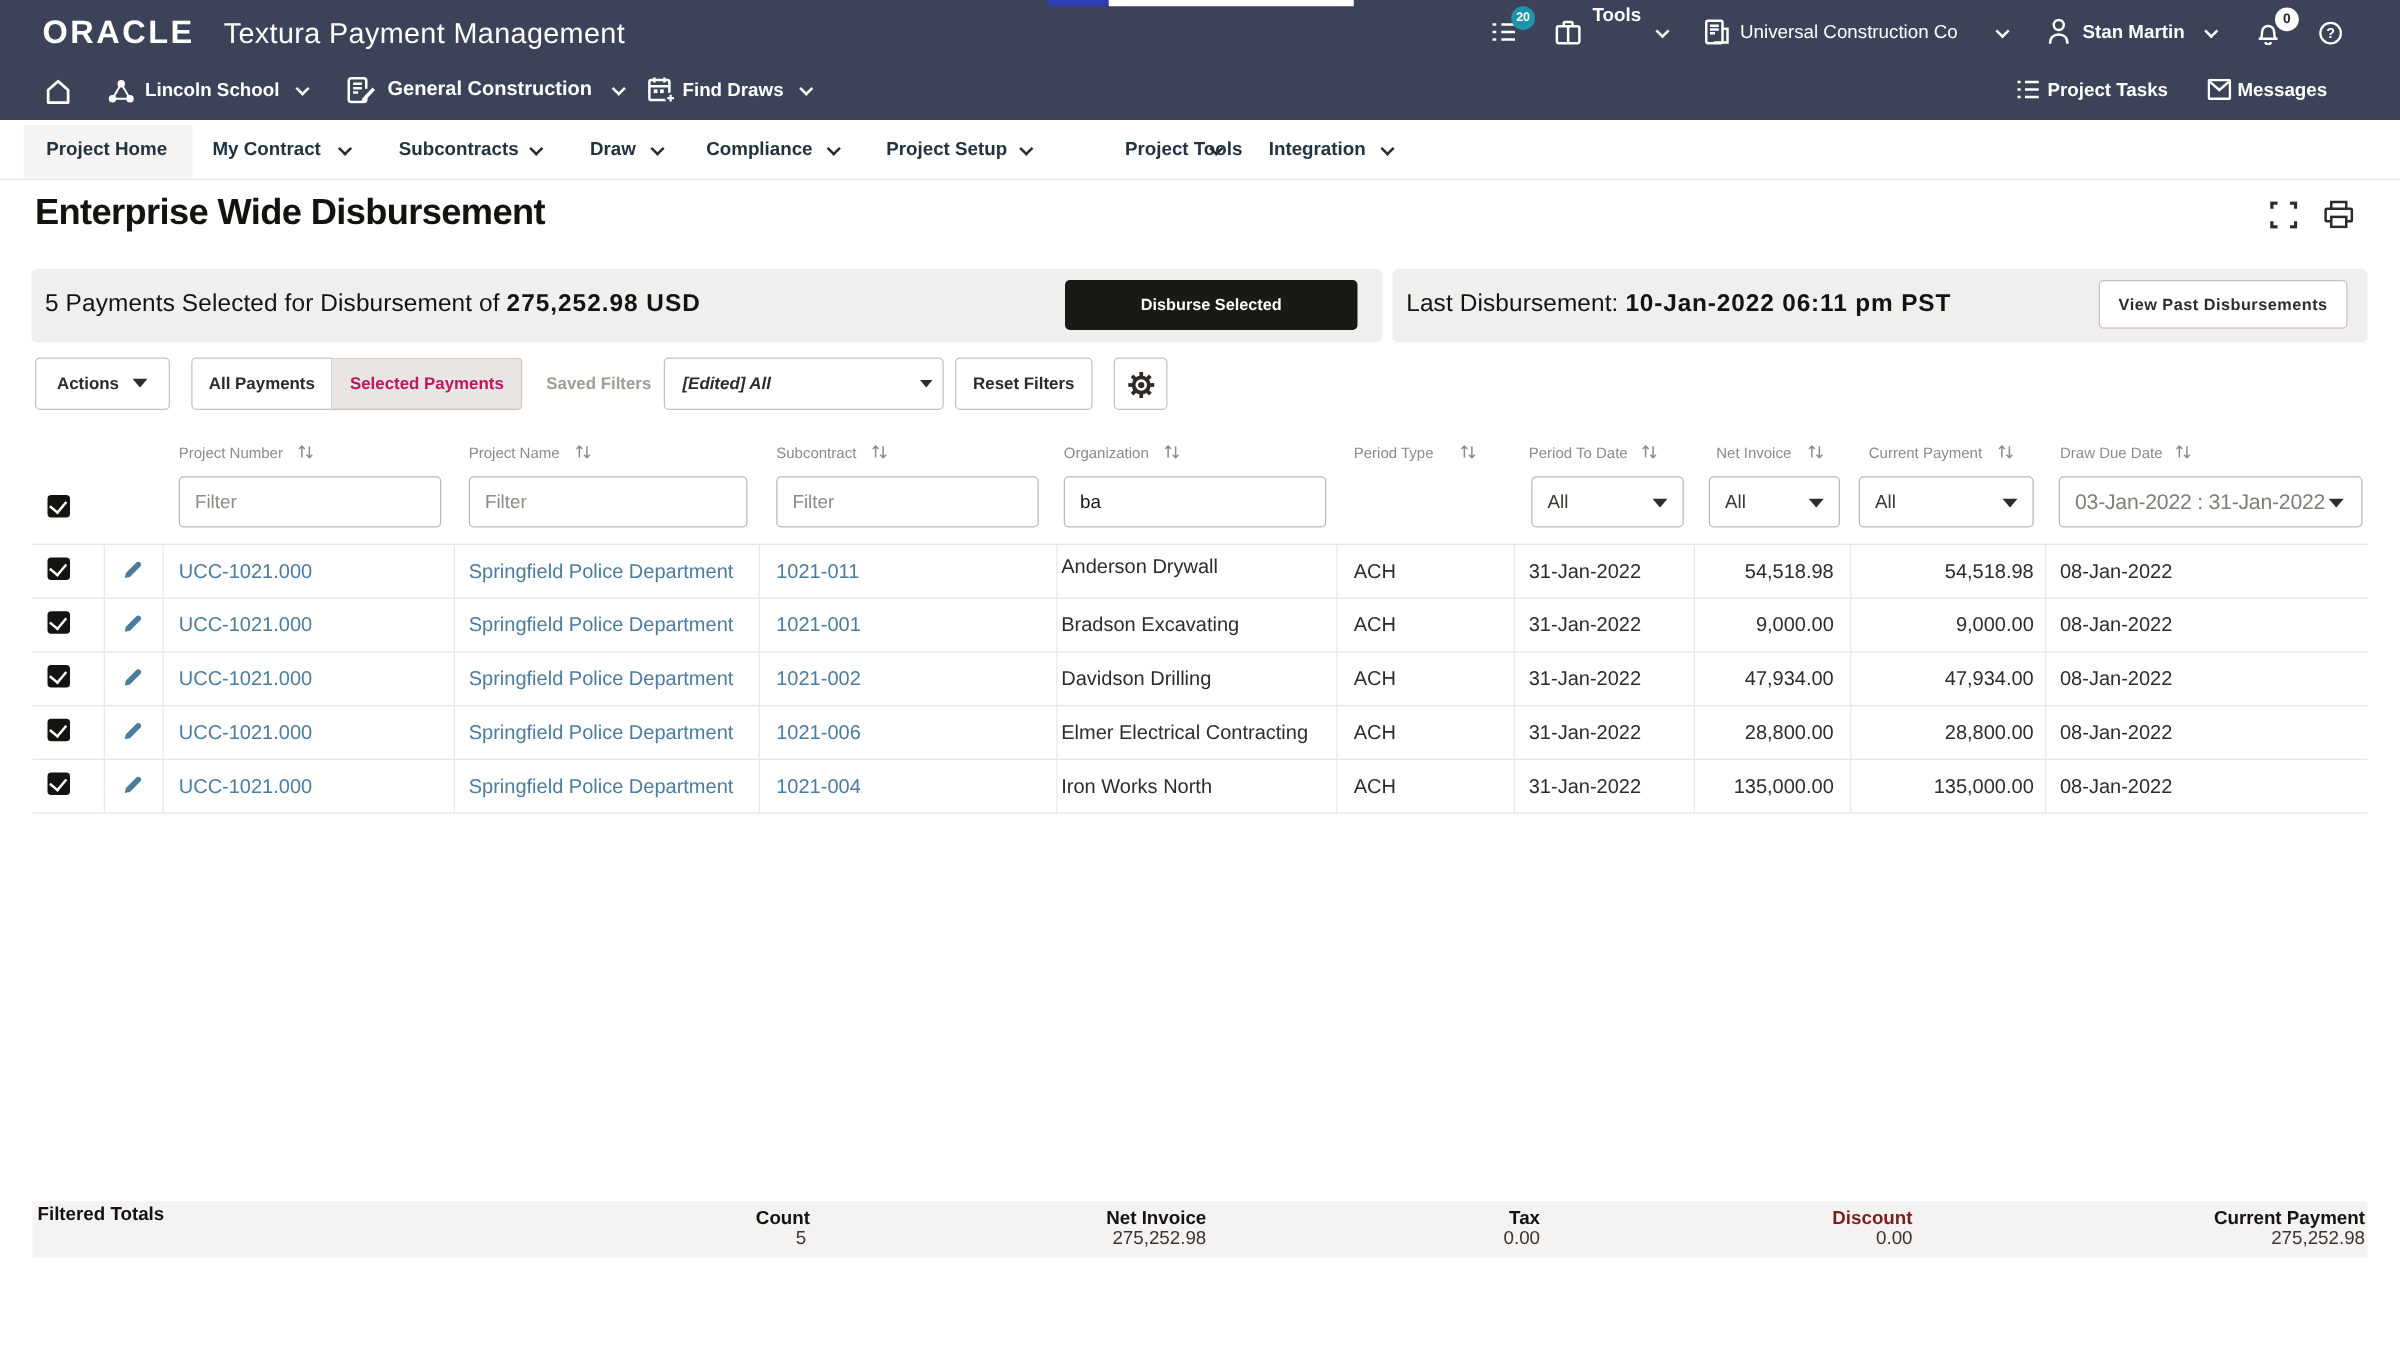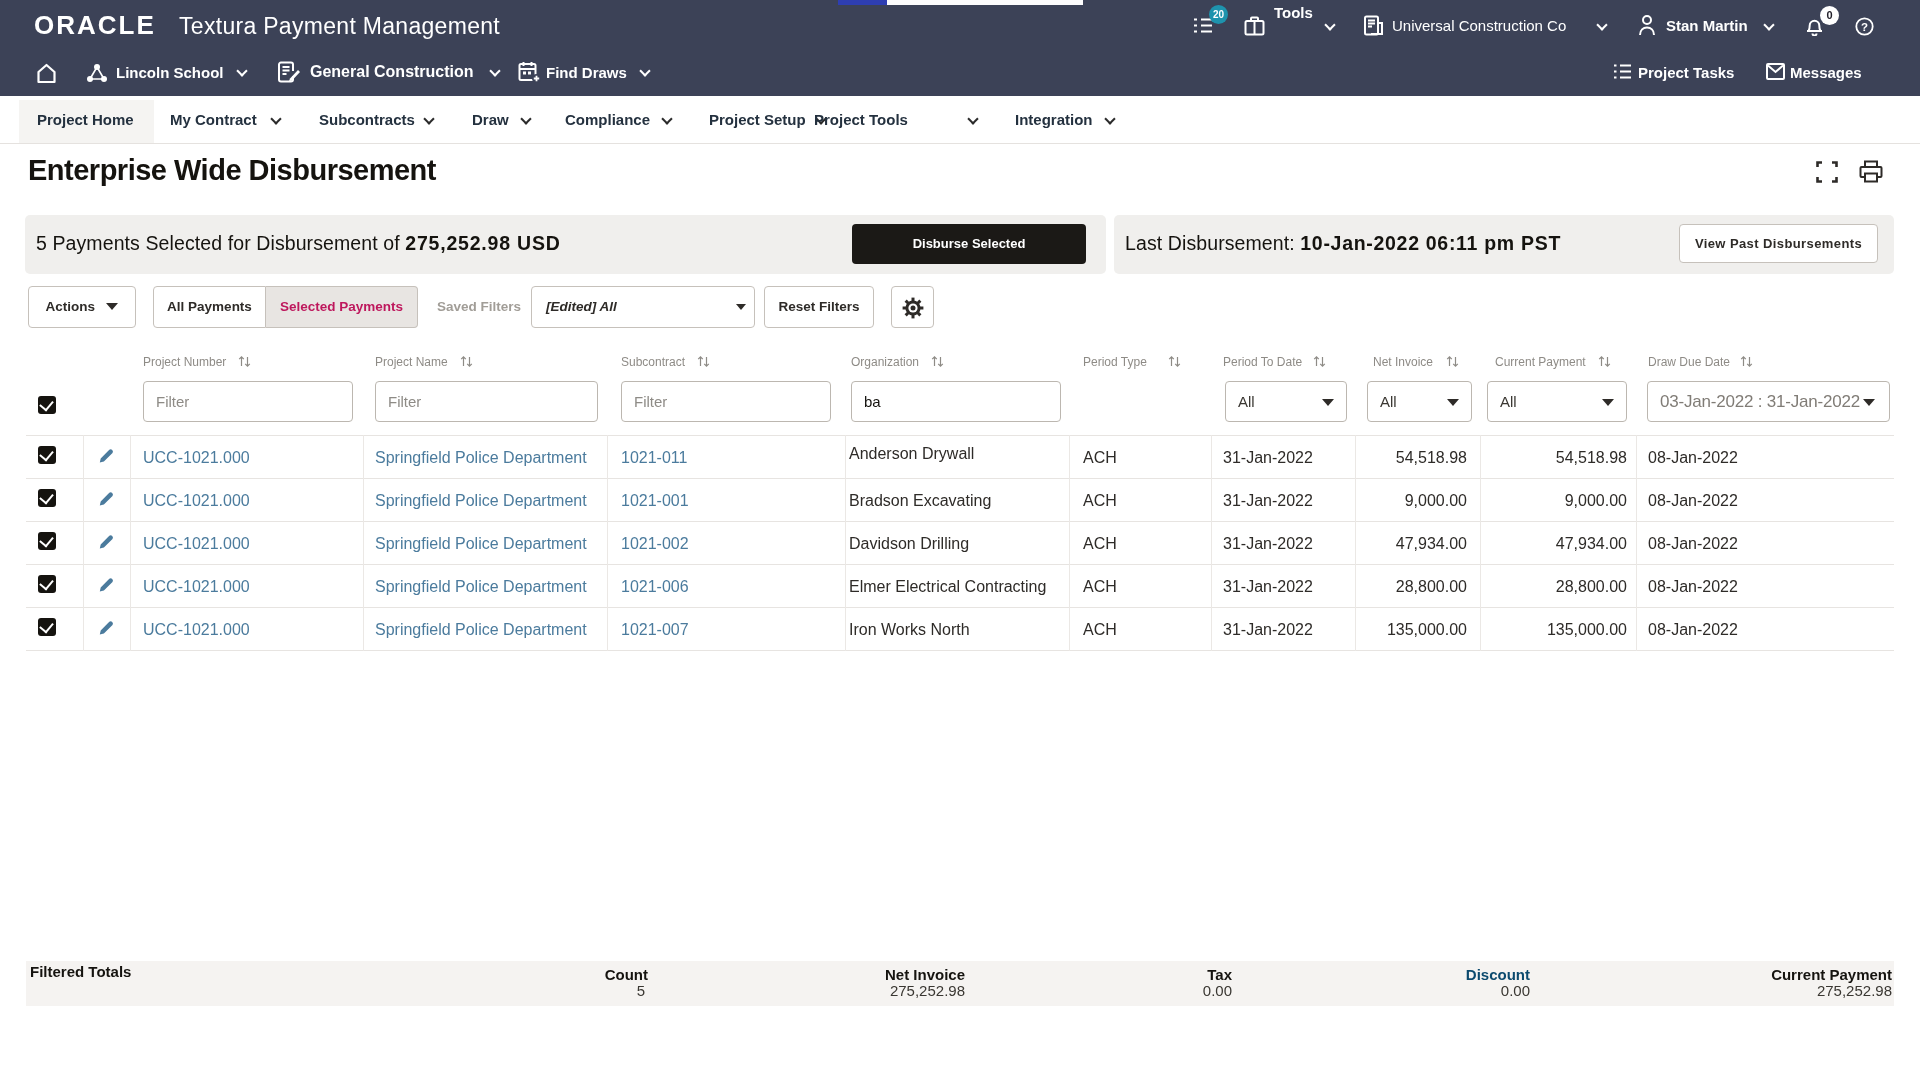--- a/index.html
+++ b/index.html
@@ -144,21 +144,21 @@
   <div class="tab" style="left:170px;">My Contract</div>
     <span class="chevd abs" style="left:272px; top:19px;"></span>
   <div class="tab" style="left:319px;">Subcontracts</div>
     <span class="chevd abs" style="left:425px; top:19px;"></span>
   <div class="tab" style="left:472px;">Draw</div>
     <span class="chevd abs" style="left:522px; top:19px;"></span>
   <div class="tab" style="left:565px;">Compliance</div>
     <span class="chevd abs" style="left:663px; top:19px;"></span>
   <div class="tab" style="left:709px;">Project Setup</div>
     <span class="chevd abs" style="left:817px; top:19px;"></span>
-  <div class="tab" style="left:814px;">Project Tools</div>
+  <div class="tab" style="left:900px;">Project Tools</div>
     <span class="chevd abs" style="left:969px; top:19px;"></span>
   <div class="tab" style="left:1015px;">Integration</div>
     <span class="chevd abs" style="left:1106px; top:19px;"></span>
 </div>
 
 <div class="abs" style="left:28px; top:154px; font-size:29px; font-weight:700; letter-spacing:-0.5px; color:#15130f;">Enterprise Wide Disbursement</div>
 <svg class="abs" style="left:1816px; top:161px;" width="22" height="22" viewBox="0 0 22 22">
   <g stroke="#2e2b28" stroke-width="2.6" fill="none">
     <path d="M1.5 6 V1.5 H6 M16 1.5 H20.5 V6 M20.5 16 V20.5 H16 M6 20.5 H1.5 V16"></path>
   </g>
@@ -342,32 +342,32 @@
 <div class="cell" style="left:1223px; top:565px; line-height:43px;">31-Jan-2022</div>
 <div class="cell" style="left:1355px; top:565px; width:112px; text-align:right; line-height:43px;">28,800.00</div>
 <div class="cell" style="left:1480px; top:565px; width:147px; text-align:right; line-height:43px;">28,800.00</div>
 <div class="cell" style="left:1648px; top:565px; line-height:43px;">08-Jan-2022</div>
 <div class="cb" style="top:618px;"></div>
 <svg class="abs" style="left:98px; top:619px;" width="17" height="17" viewBox="0 0 17 17">
     <path d="M1.8 15.4 L2.7 11.4 L11.3 2.8 a2.3 2.3 0 013.2 3.2 L5.9 14.6 Z" fill="#4b7b9d"></path>
   </svg>
 <div class="cell link" style="left:143px; top:608px; line-height:43px;">UCC-1021.000</div>
 <div class="cell link" style="left:375px; top:608px; line-height:43px;">Springfield Police Department</div>
-<div class="cell link" style="left:621px; top:608px; line-height:43px;">1021-007</div>
+<div class="cell link" style="left:621px; top:608px; line-height:43px;">1021-004</div>
 <div class="cell" style="left:849px; top:608px; line-height:43px;">Iron Works North</div>
 <div class="cell" style="left:1083px; top:608px; line-height:43px;">ACH</div>
 <div class="cell" style="left:1223px; top:608px; line-height:43px;">31-Jan-2022</div>
 <div class="cell" style="left:1355px; top:608px; width:112px; text-align:right; line-height:43px;">135,000.00</div>
 <div class="cell" style="left:1480px; top:608px; width:147px; text-align:right; line-height:43px;">135,000.00</div>
 <div class="cell" style="left:1648px; top:608px; line-height:43px;">08-Jan-2022</div>
 
 <div class="abs" style="left:26px; top:961px; width:1868px; height:45px; background:#f5f3f1;"></div>
 <div class="abs" style="left:30px; top:963px; font-size:15px; font-weight:700; color:#15130f;">Filtered Totals</div>
 <div class="abs" style="left:448px; top:966px; width:200px; text-align:right; font-size:15px; font-weight:700; color:#15130f;">Count</div>
 <div class="abs" style="left:445px; top:982px; width:200px; text-align:right; font-size:15px; color:#3a3732;">5</div>
 <div class="abs" style="left:765px; top:966px; width:200px; text-align:right; font-size:15px; font-weight:700; color:#15130f;">Net Invoice</div>
 <div class="abs" style="left:765px; top:982px; width:200px; text-align:right; font-size:15px; color:#3a3732;">275,252.98</div>
 <div class="abs" style="left:1032px; top:966px; width:200px; text-align:right; font-size:15px; font-weight:700; color:#15130f;">Tax</div>
 <div class="abs" style="left:1032px; top:982px; width:200px; text-align:right; font-size:15px; color:#3a3732;">0.00</div>
-<div class="abs" style="left:1330px; top:966px; width:200px; text-align:right; font-size:15px; font-weight:700; color:#0c4a6e;">Discount</div>
+<div class="abs" style="left:1330px; top:966px; width:200px; text-align:right; font-size:15px; font-weight:700; color:#7f1d1d;">Discount</div>
 <div class="abs" style="left:1330px; top:982px; width:200px; text-align:right; font-size:15px; color:#3a3732;">0.00</div>
 <div class="abs" style="left:1692px; top:966px; width:200px; text-align:right; font-size:15px; font-weight:700; color:#15130f;">Current Payment</div>
 <div class="abs" style="left:1692px; top:982px; width:200px; text-align:right; font-size:15px; color:#3a3732;">275,252.98</div>
 
 </body></html>

